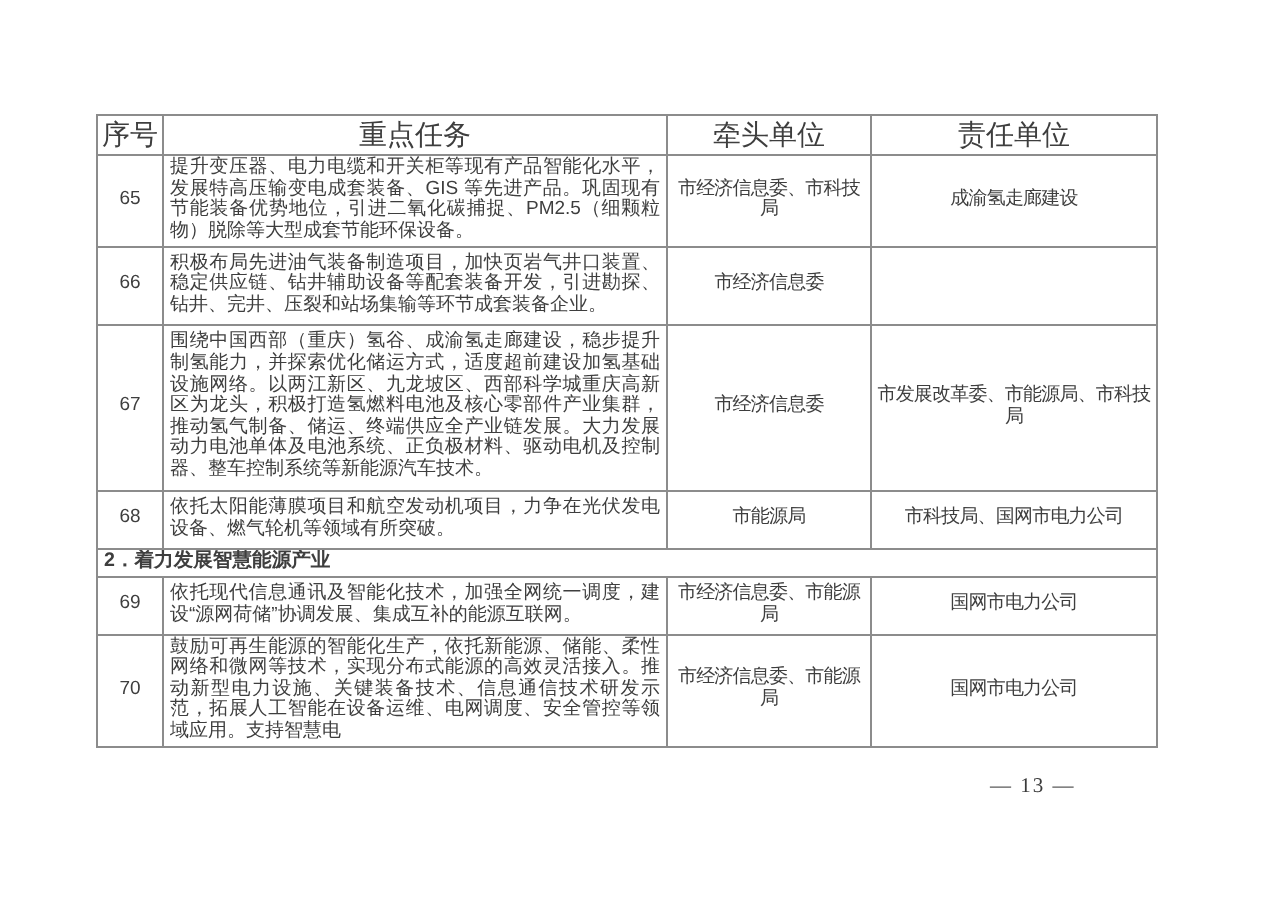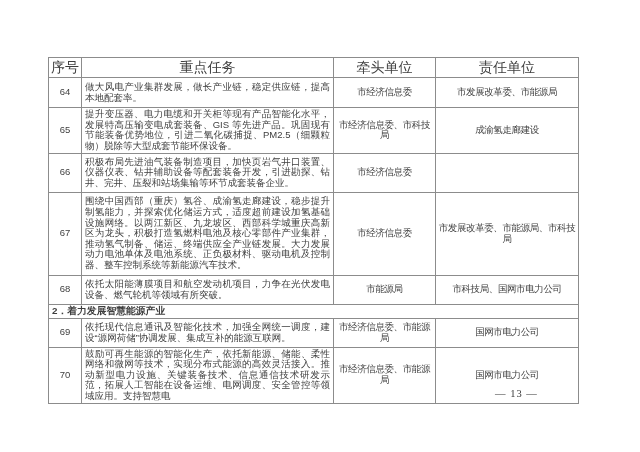--- a/index.html
+++ b/index.html
@@ -85,35 +85,29 @@
   </colgroup>
   <thead>
     <tr class="hdr">
       <th>序号</th>
       <th>重点任务</th>
       <th>牵头单位</th>
       <th>责任单位</th>
     </tr>
   </thead>
   <tbody>
-    <tr class="r64">
-      <td class="c1">64</td>
-      <td class="c2">做大风电产业集群发展，做长产业链，稳定供应链，提高本地配套率。</td>
-      <td class="c3">市经济信息委</td>
-      <td class="c4">市发展改革委、市能源局</td>
-    </tr>
     <tr class="r65">
       <td class="c1">65</td>
       <td class="c2">提升变压器、电力电缆和开关柜等现有产品智能化水平，发展特高压输变电成套装备、GIS 等先进产品。巩固现有节能装备优势地位，引进二氧化碳捕捉、PM2.5（细颗粒物）脱除等大型成套节能环保设备。</td>
       <td class="c3">市经济信息委、市科技局</td>
       <td class="c4">成渝氢走廊建设</td>
     </tr>
     <tr class="r66">
       <td class="c1">66</td>
-      <td class="c2">积极布局先进油气装备制造项目，加快页岩气井口装置、仪器仪表、钻井辅助设备等配套装备开发，引进勘探、钻井、完井、压裂和站场集输等环节成套装备企业。</td>
+      <td class="c2">积极布局先进油气装备制造项目，加快页岩气井口装置、稳定供应链、钻井辅助设备等配套装备开发，引进勘探、钻井、完井、压裂和站场集输等环节成套装备企业。</td>
       <td class="c3">市经济信息委</td>
       <td class="c4"></td>
     </tr>
     <tr class="r67">
       <td class="c1">67</td>
       <td class="c2">围绕中国西部（重庆）氢谷、成渝氢走廊建设，稳步提升制氢能力，并探索优化储运方式，适度超前建设加氢基础设施网络。以两江新区、九龙坡区、西部科学城重庆高新区为龙头，积极打造氢燃料电池及核心零部件产业集群，推动氢气制备、储运、终端供应全产业链发展。大力发展动力电池单体及电池系统、正负极材料、驱动电机及控制器、整车控制系统等新能源汽车技术。</td>
       <td class="c3">市经济信息委</td>
       <td class="c4">市发展改革委、市能源局、市科技局</td>
     </tr>
     <tr class="r68">

